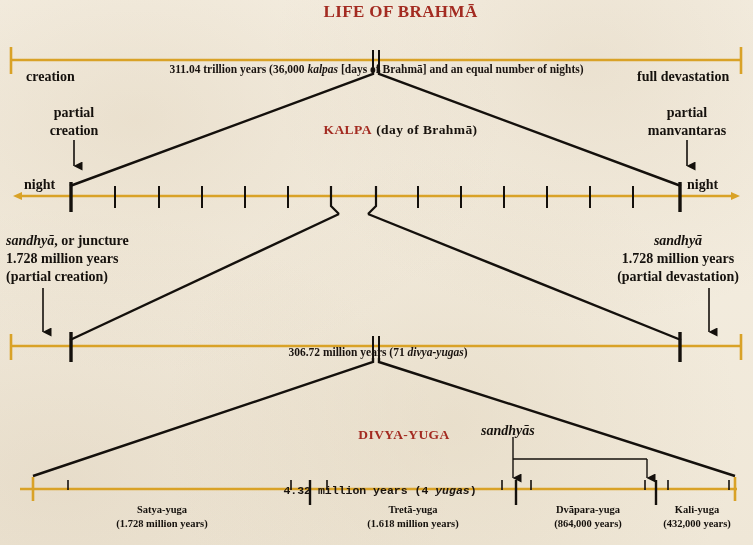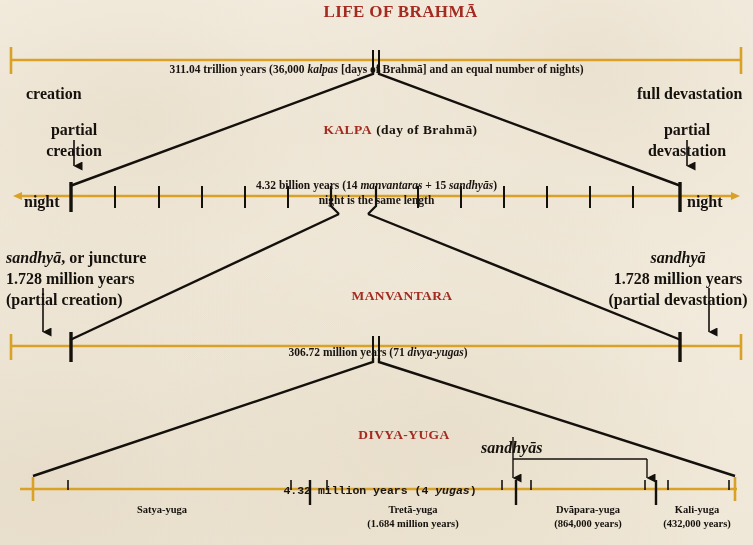--- a/index.html
+++ b/index.html
@@ -31,21 +31,21 @@
     font-weight:bold;
     letter-spacing:.4px;
     padding-left:24px;
   }
   .hdr .big{font-size:17px;}
   .hdr .cap{font-size:13.5px;}
   .sub{
     font-size:11.5px;font-weight:bold;color:#1a1410;
     text-align:center;line-height:1.28;margin-top:36px;
   }
-  .note{font-size:16px;font-weight:bold;color:#15110d;line-height:1.3;margin-top:16px;}
+  .note{font-size:14px;font-weight:bold;color:#15110d;line-height:1.3;}
   .it{font-style:italic;}
   .blk{color:#17120d;}
   .small-cap{font-variant:small-caps;}
   .center{text-align:center;}
   .yuga-lab{
     position:absolute;text-align:center;font-size:10.5px;
     font-weight:bold;line-height:1.3;color:#15110d;
   }
 </style>
 </head>
@@ -176,42 +176,33 @@
   <div class="lbl sub" style="left:0;top:26px;width:753px;">
     <span>311.04 trillion years (36,000 </span><span class="it">kalpas</span><span> [days of Brahmā] and an equal number of nights)</span>
   </div>
   <div class="lbl note" style="left:26px;top:68px;">creation</div>
   <div class="lbl note" style="left:637px;top:68px;text-align:right;">full devastation</div>
 
   <div class="lbl hdr" style="left:214px;top:120px;width:325px;">
     <span class="cap small-cap">KALPA</span>
     <span class="blk" style="font-size:13.5px;font-weight:bold;">(day of Brahmā)</span>
   </div>
-  <div class="lbl sub" style="left:199px;top:142px;width:355px;">
-    <div>
-      <span>4.32 billion years (14 </span><span class="it">manvantaras</span><span> + 15 </span><span class="it">sandhyās</span><span>)</span>
-    </div>
-    <div>night is the same length</div>
-  </div>
 
   <div class="lbl note center" style="left:38px;top:104px;width:72px;">
     <div>partial</div>
     <div>creation</div>
   </div>
   <div class="lbl note center" style="left:634px;top:104px;width:106px;">
     <div>partial</div>
-    <div>devastation</div>
+    <div>manvantaras</div>
   </div>
 
   <div class="lbl note" style="left:24px;top:176px;">night</div>
   <div class="lbl note" style="left:687px;top:176px;">night</div>
 
-  <div class="lbl hdr" style="left:228px;top:286px;width:300px;">
-    <span class="cap small-cap">MANVANTARA</span>
-  </div>
   <div class="lbl sub" style="left:213px;top:309px;width:330px;">
     <span>306.72 million years (71 </span><span class="it">divya-yugas</span><span>)</span>
   </div>
 
   <div class="lbl note" style="left:6px;top:232px;">
     <div>
       <span class="it">sandhyā</span><span>, or juncture</span>
     </div>
     <div>1.728 million years</div>
     <div>(partial creation)</div>
@@ -227,24 +218,25 @@
     <span class="cap small-cap">DIVYA-YUGA</span>
   </div>
   <div class="lbl sub" style="left:235px;top:448px;width:290px;font-family:Liberation Mono, monospace;">
     <span>4.32 million years (4 </span><span class="it">yugas</span><span>)</span>
   </div>
 
   <div class="lbl note it" style="left:481px;top:422px;">sandhyās</div>
 
   <div class="yuga-lab" style="left:62px;top:503px;width:200px;">
     <div>Satya-yuga</div>
+    <div>(1.728 million years)</div>
   </div>
   <div class="yuga-lab" style="left:313px;top:503px;width:200px;">
     <div>Tretā-yuga</div>
-    <div>(1.684 million years)</div>
+    <div>(1.618 million years)</div>
   </div>
   <div class="yuga-lab" style="left:508px;top:503px;width:160px;">
     <div>Dvāpara-yuga</div>
     <div>(864,000 years)</div>
   </div>
   <div class="yuga-lab" style="left:641px;top:503px;width:112px;">
     <div>Kali-yuga</div>
     <div>(432,000 years)</div>
   </div>
 

